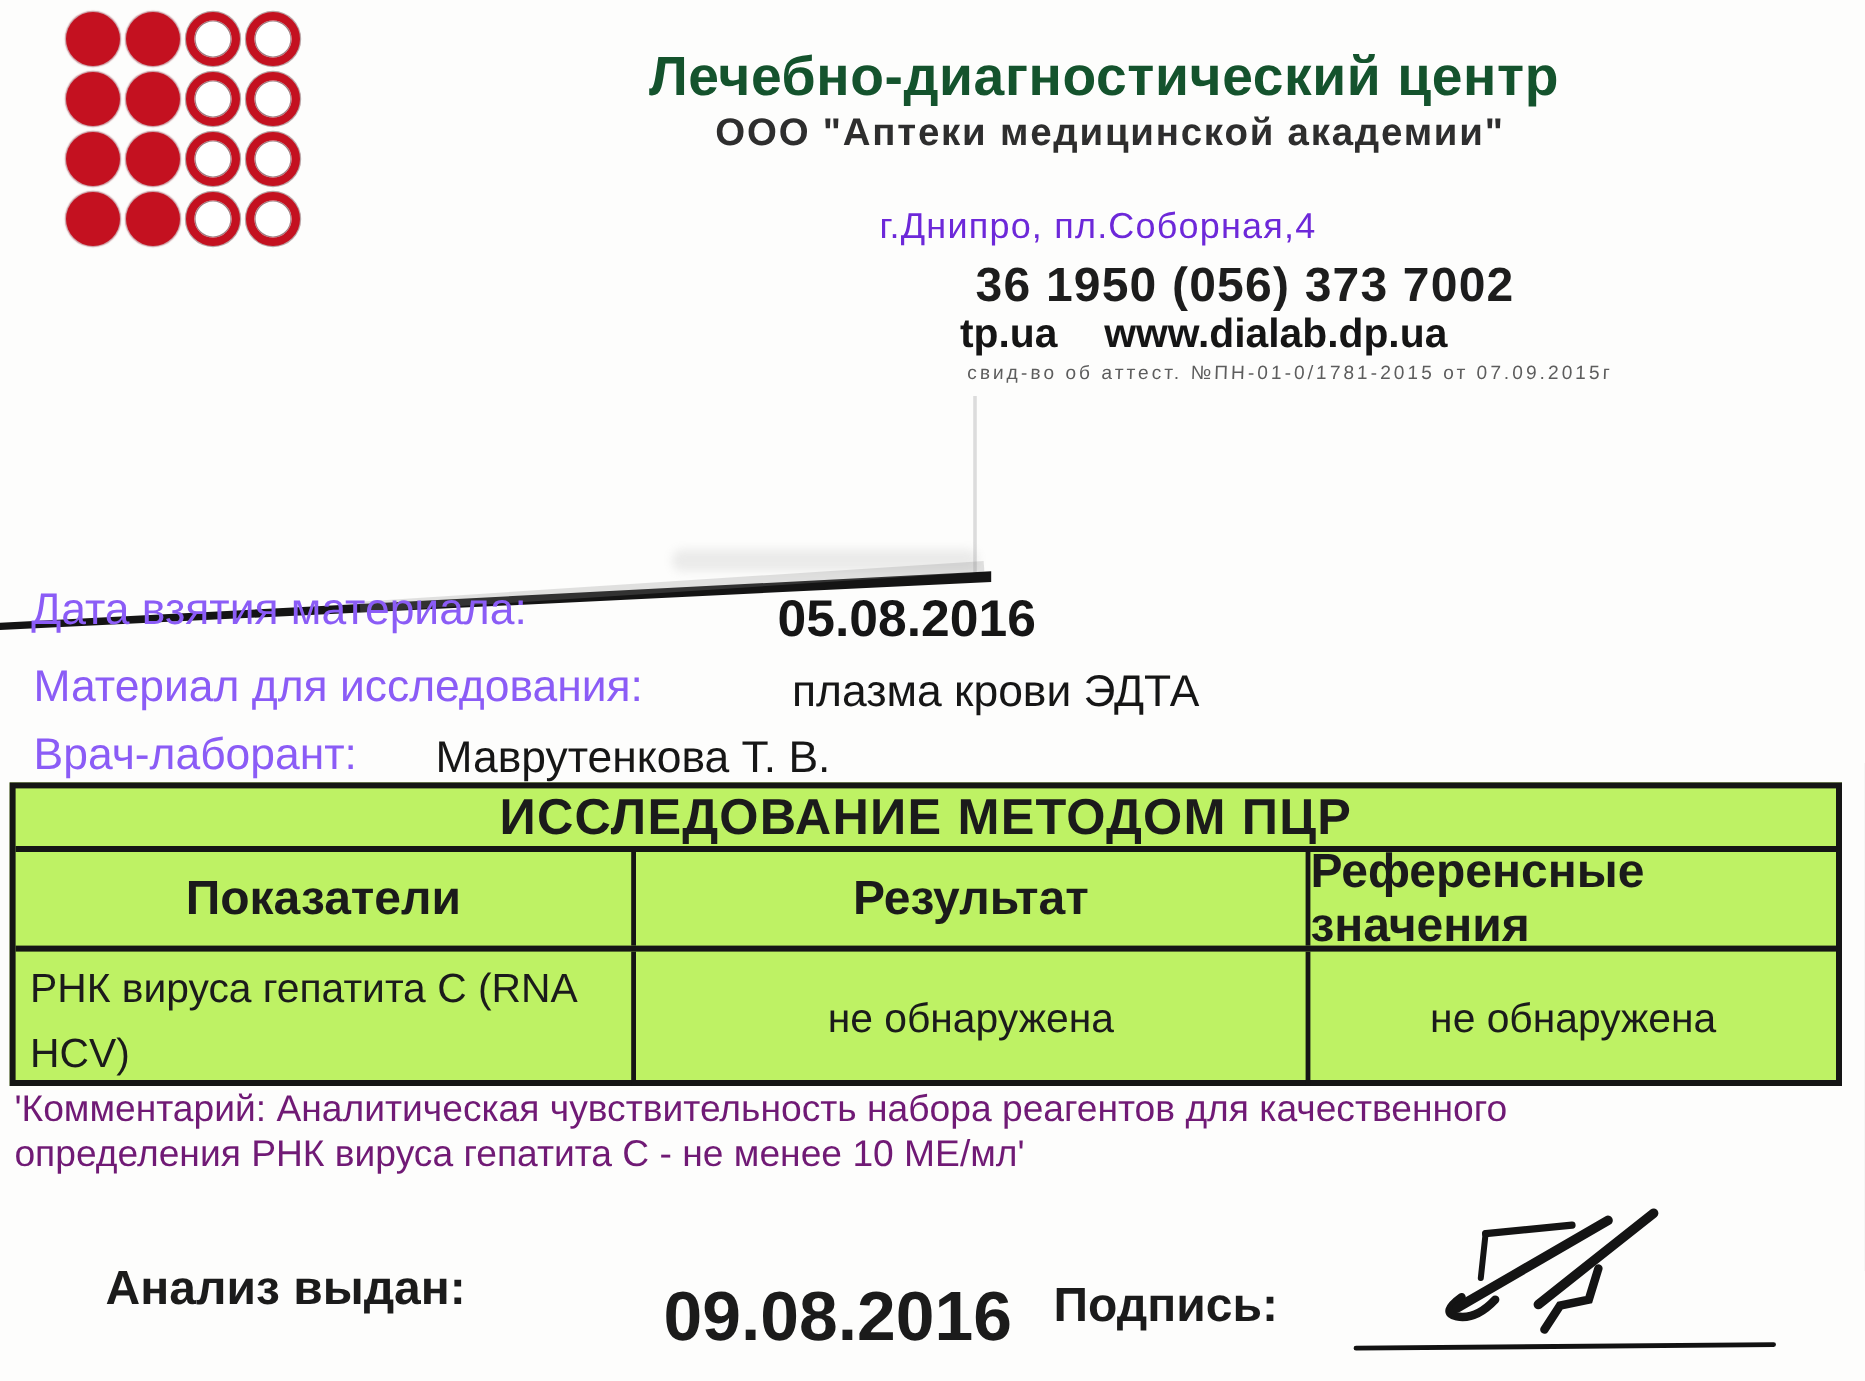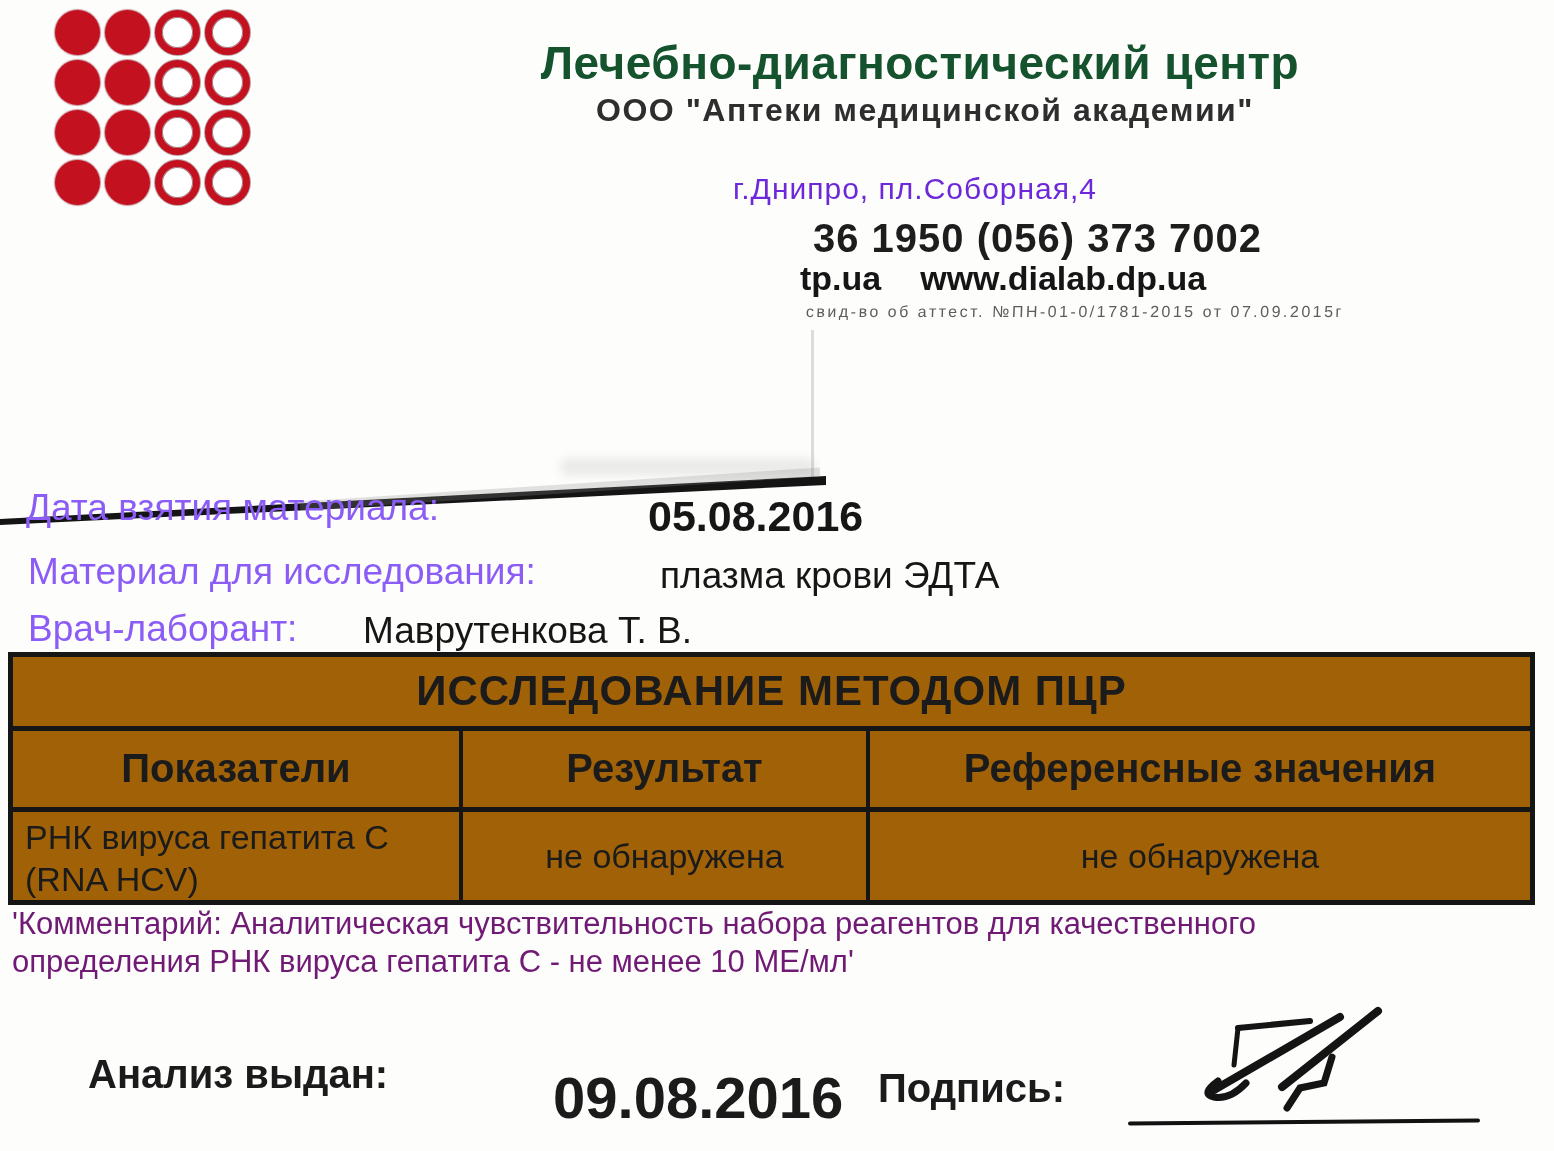--- a/index.html
+++ b/index.html
@@ -40,32 +40,32 @@
   .val{font-size:37px;color:#161616;white-space:nowrap;}
   #f0-label{left:26px;top:487px;}
   #f0-value{left:648px;top:492px;font-size:43px;font-weight:600;}
   #f1-label{left:28px;top:551px;}
   #f1-value{left:660px;top:555px;}
   #f2-label{left:28px;top:608px;}
   #f2-value{left:363px;top:610px;}
 
   
   #rtable{left:8px;top:652px;width:1527px;height:253px;border:5px solid #151515;box-sizing:border-box;
-    display:flex;flex-direction:column;background:#a16207;}
+    display:flex;flex-direction:column;background:#bef264;}
   #t-title{height:70px;border-bottom:5px solid #151515;display:flex;align-items:center;justify-content:center;
     font-size:42px;font-weight:bold;letter-spacing:1px;}
   #t-head{height:78px;border-bottom:5px solid #151515;display:flex;}
   #t-row{flex:1;display:flex;}
-  .c1{width:450px;}
-  .c2{width:407px;}
+  .c1{width:517px;}
+  .c2{width:562px;}
   .c3{flex:1;}
   .hcell{display:flex;align-items:center;justify-content:center;font-size:40px;font-weight:bold;box-sizing:border-box;}
   .dcell{display:flex;align-items:center;justify-content:center;font-size:34px;box-sizing:border-box;}
   .bR{border-right:4px solid #151515;}
-  #t-row .c1{justify-content:flex-start;align-items:flex-start;padding:4px 6px 0 12px;line-height:42px;}
+  #t-row .c1{justify-content:flex-start;align-items:flex-start;padding:4px 6px 0 12px;line-height:54px;}
 
   
   #comment{left:12px;top:905px;width:1400px;font-size:31px;line-height:38px;color:#701a75;}
 
   
   #issued-label{left:88px;top:1052px;font-size:40px;font-weight:bold;text-align:center;}
   #issued-date{left:553px;top:1064px;font-size:58px;font-weight:600;}
   #sign-label{left:878px;top:1066px;font-size:40px;font-weight:bold;}
   #sig-svg{left:1190px;top:995px;width:230px;height:125px;}
   #sig-line{left:1128px;top:1120px;width:352px;height:4px;background:#121212;transform:rotate(-.5deg);border-radius:2px;}

